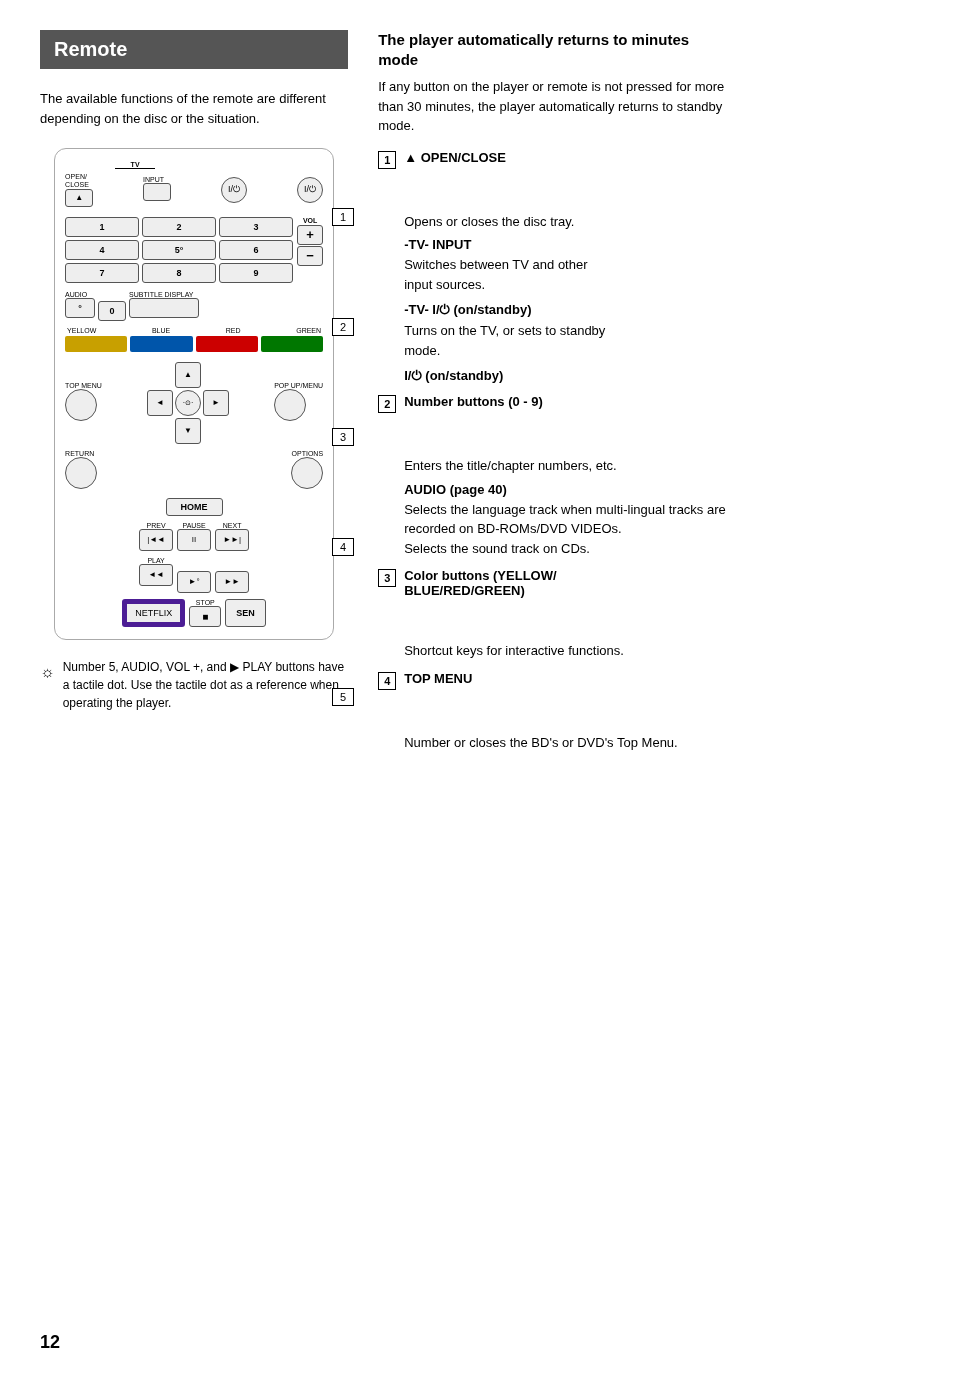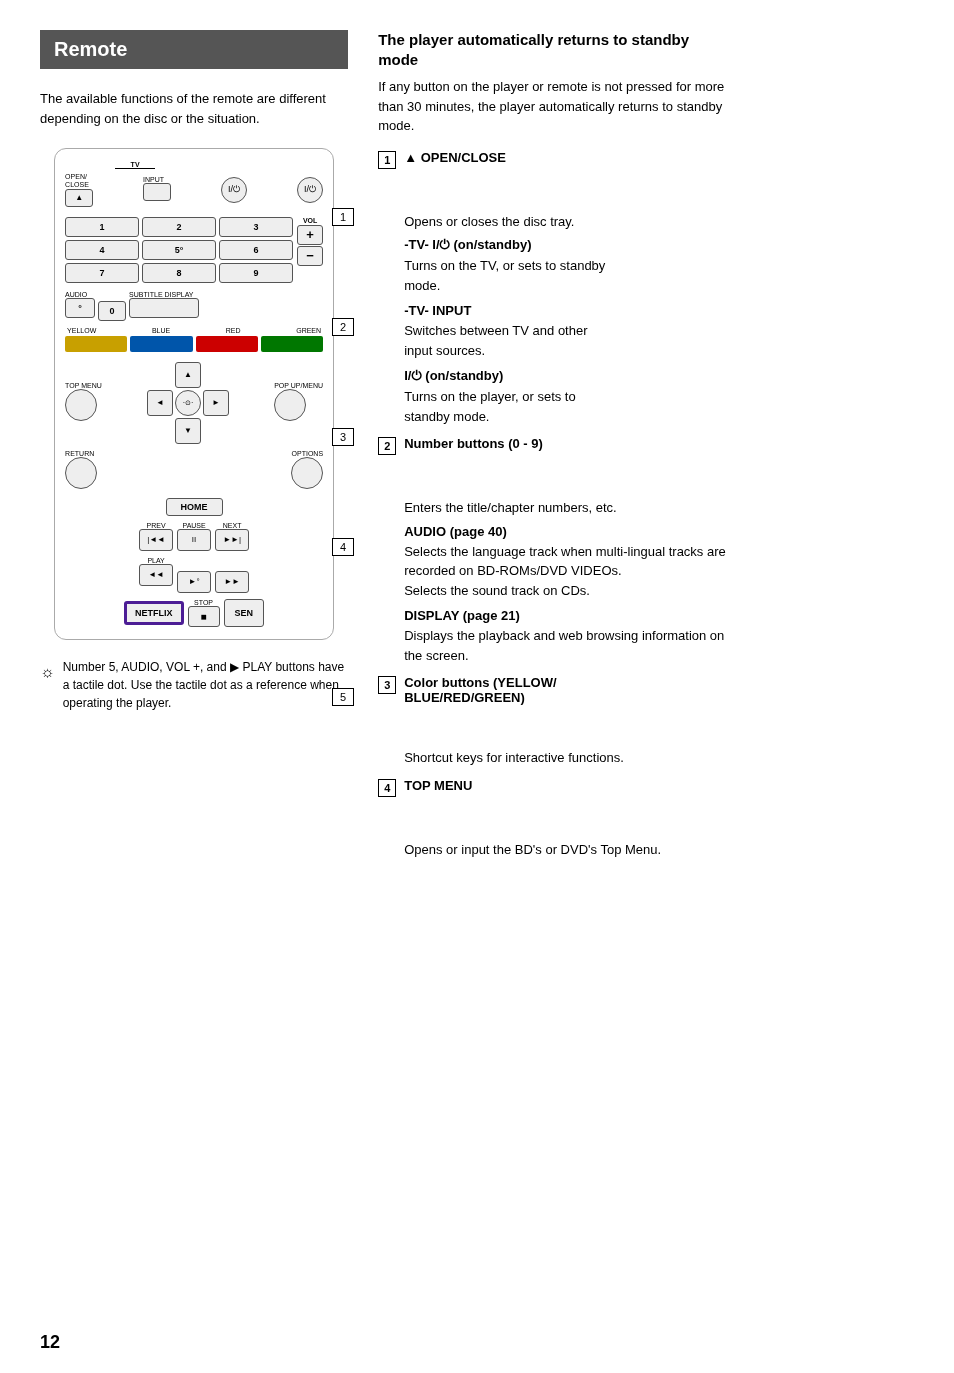--- a/index.html
+++ b/index.html
@@ -141,26 +141,26 @@
       border: 1px solid #555;
       background: #eee;
       border-radius: 3px;
       padding: 3px 14px;
       font-size: 9px;
       font-weight: bold;
       text-align: right;
     }
 
     .netflix-btn {
-      border: 3px solid #4c1d95;
+      border: 5px solid #4c1d95;
       background: #eee;
       border-radius: 3px;
       padding: 4px 8px;
       font-size: 9px;
-      font-weight: bold;
+      font-weight: normal;
     }
 
     .stop-btn {
       border: 1px solid #555;
       background: #eee;
       border-radius: 3px;
       padding: 4px 12px;
       font-size: 10px;
     }
 
@@ -422,79 +422,74 @@
     </div>
 
     
     <div class="tip-section">
       <div class="tip-icon">☼</div>
       <div>Number 5, AUDIO, VOL +, and ▶ PLAY buttons have a tactile dot. Use the tactile dot as a reference when operating the player.</div>
     </div>
   </div>
 
   <div class="right-col">
-    <h2 class="right-heading">The player automatically returns to standby mode</h2>
+    <h2 class="right-heading">The player automatically returns to minutes mode</h2>
     <p class="standby-text">If any button on the player or remote is not pressed for more than 30 minutes, the player automatically returns to standby mode.</p>
 
     <div class="item-section">
       <div class="item-number-row">
         <div class="item-num-box">1</div>
         <div class="item-heading">▲ OPEN/CLOSE</div>
       </div>
       <p class="item-text">Opens or closes the disc tray.</p>
 
       <div class="sub-row">
+        <div class="sub-row-label">-TV- INPUT</div>
+        <div class="sub-row-text">Switches between TV and other<br>input sources.</div>
+      </div>
+
+      <div class="sub-row">
         <div class="sub-row-label">-TV- I/⏻ (on/standby)</div>
         <div class="sub-row-text">Turns on the TV, or sets to standby<br>mode.</div>
       </div>
 
       <div class="sub-row">
-        <div class="sub-row-label">-TV- INPUT</div>
-        <div class="sub-row-text">Switches between TV and other<br>input sources.</div>
-      </div>
-
-      <div class="sub-row">
         <div class="sub-row-label">I/⏻ (on/standby)</div>
-        <div class="sub-row-text">Turns on the player, or sets to<br>standby mode.</div>
       </div>
     </div>
 
     <div class="item-section">
       <div class="item-number-row">
         <div class="item-num-box">2</div>
         <div class="item-heading">Number buttons (0 - 9)</div>
       </div>
       <p class="item-text">Enters the title/chapter numbers, etc.</p>
 
 
       <div class="sub-row">
         <div class="sub-row-label">AUDIO (page 40)</div>
         <div class="sub-row-text">Selects the language track when multi-lingual tracks are recorded on BD-ROMs/DVD VIDEOs.<br>Selects the sound track on CDs.</div>
       </div>
 
 
-      <div class="sub-row">
-        <div class="sub-row-label">DISPLAY (page 21)</div>
-        <div class="sub-row-text">Displays the playback and web browsing information on the screen.</div>
-      </div>
     </div>
 
     <div class="item-section">
       <div class="item-number-row">
         <div class="item-num-box">3</div>
         <div class="item-heading">Color buttons (YELLOW/<br>BLUE/RED/GREEN)</div>
       </div>
       <p class="item-text">Shortcut keys for interactive functions.</p>
     </div>
 
     <div class="item-section">
       <div class="item-number-row">
         <div class="item-num-box">4</div>
         <div class="item-heading">TOP MENU</div>
       </div>
-      <p class="item-text">Opens or input the BD's or DVD's Top Menu.</p>
+      <p class="item-text">Number or closes the BD's or DVD's Top Menu.</p>
     </div>
 
   </div>
 
 </div>
 
 <div class="page-number">12</div>
 
 </body></html>

